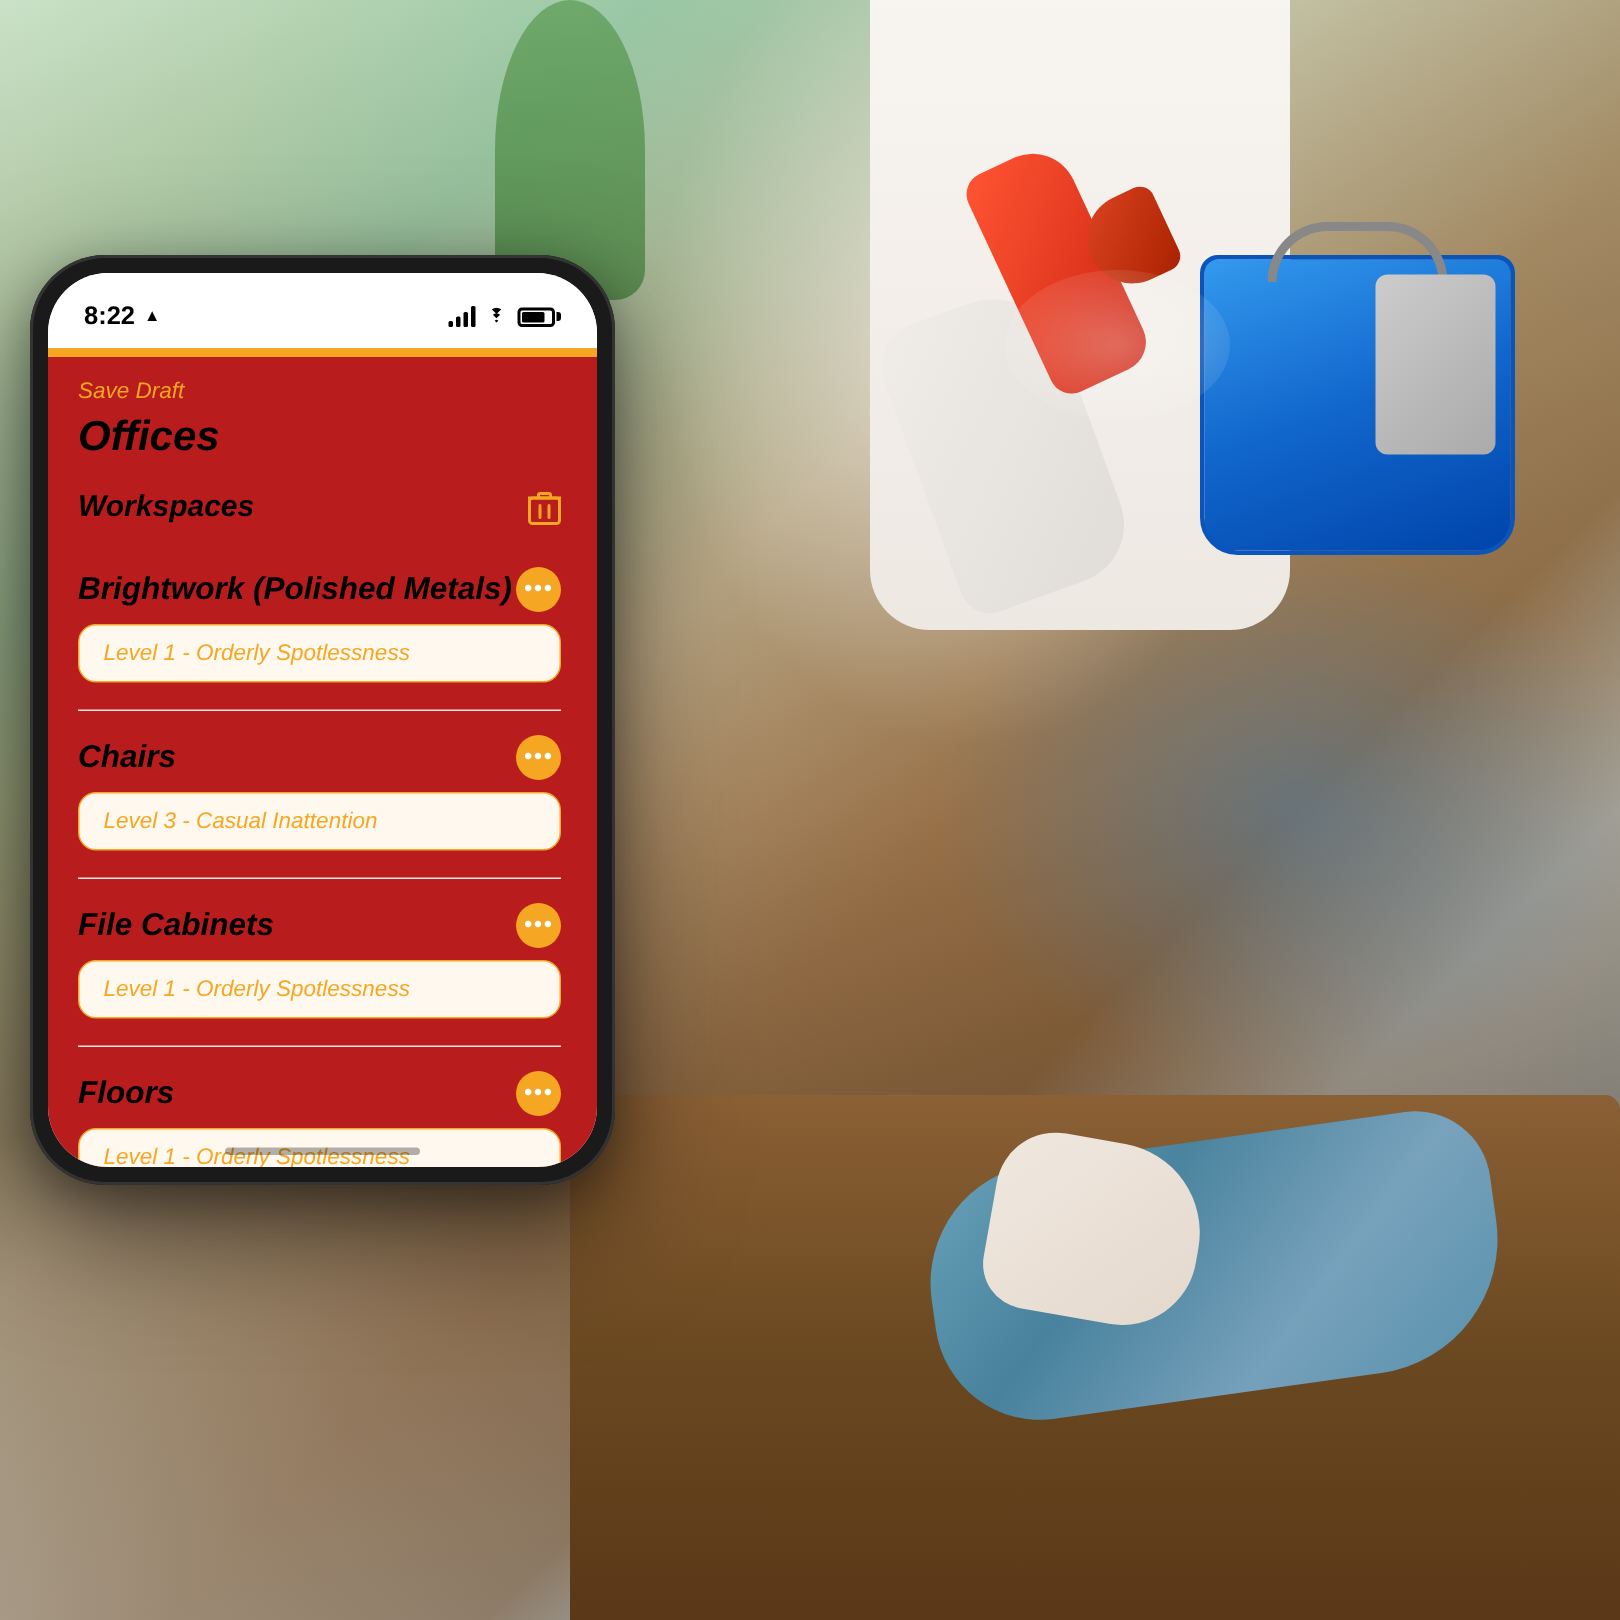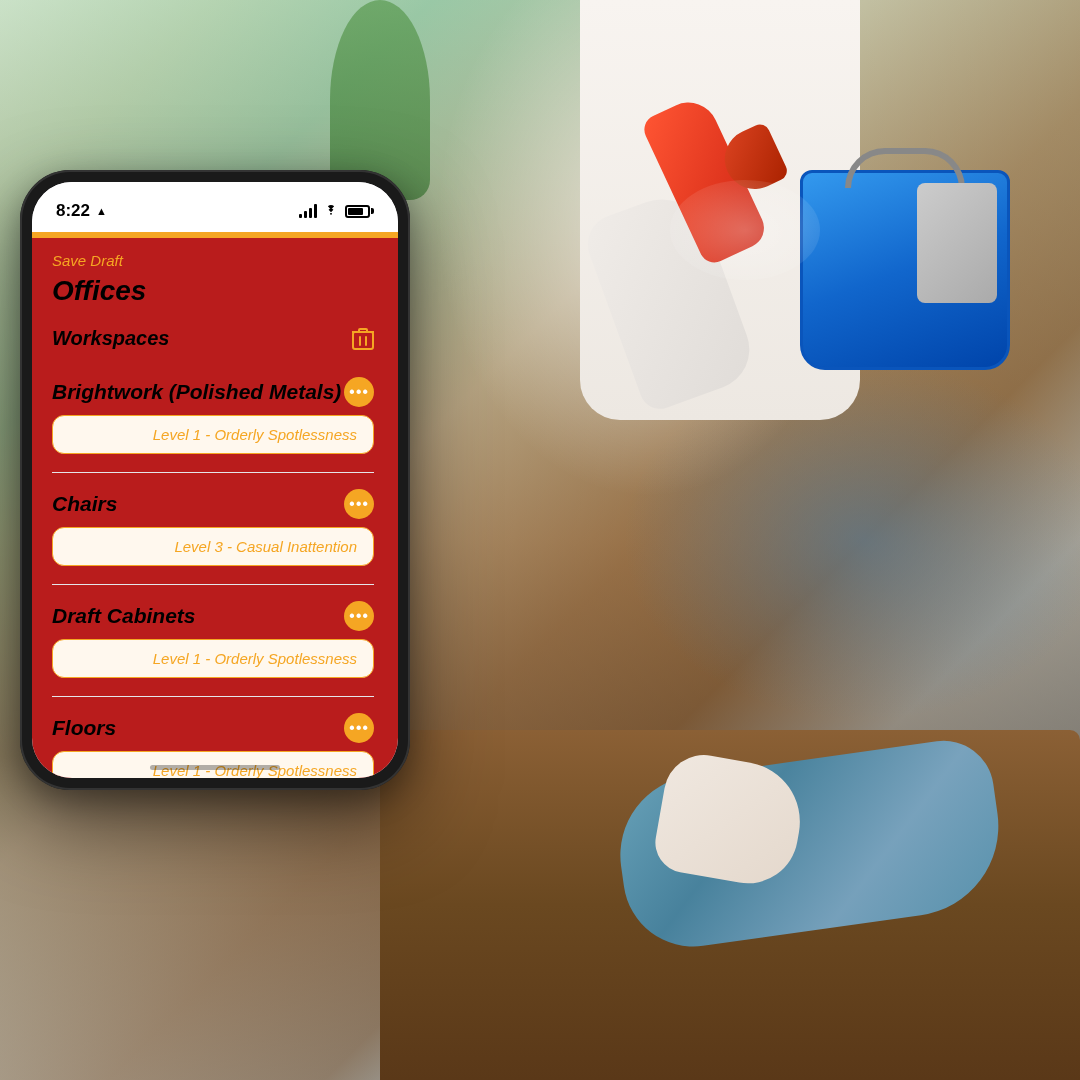--- a/index.html
+++ b/index.html
@@ -188,21 +188,21 @@
       border-radius: 12px;
       padding: 10px 16px;
       display: inline-block;
       width: 100%;
     }
 
     .level-badge-text {
       color: #f5a623;
       font-size: 15px;
       font-weight: 500;
-      text-align: right;
+      text-align: left;
       display: block;
     }
 
     .level-badge.alert {
       background: #fff0f0;
       border-color: #ff6b6b;
     }
 
     .level-badge.alert .level-badge-text {
       color: #ff6b6b;
@@ -363,21 +363,21 @@
           </div>
           <div class="level-badge">
             <span class="level-badge-text">Level 3 - Casual Inattention</span>
           </div>
         </div>
 
         <div class="divider"></div>
 
         <div class="workspace-item">
           <div class="workspace-item-header">
-            <span class="workspace-name">Draft Cabinets</span>
+            <span class="workspace-name">File Cabinets</span>
             <div class="more-button">
               <span class="more-dots">•••</span>
             </div>
           </div>
           <div class="level-badge">
             <span class="level-badge-text">Level 1 - Orderly Spotlessness</span>
           </div>
         </div>
 
         <div class="divider"></div>

